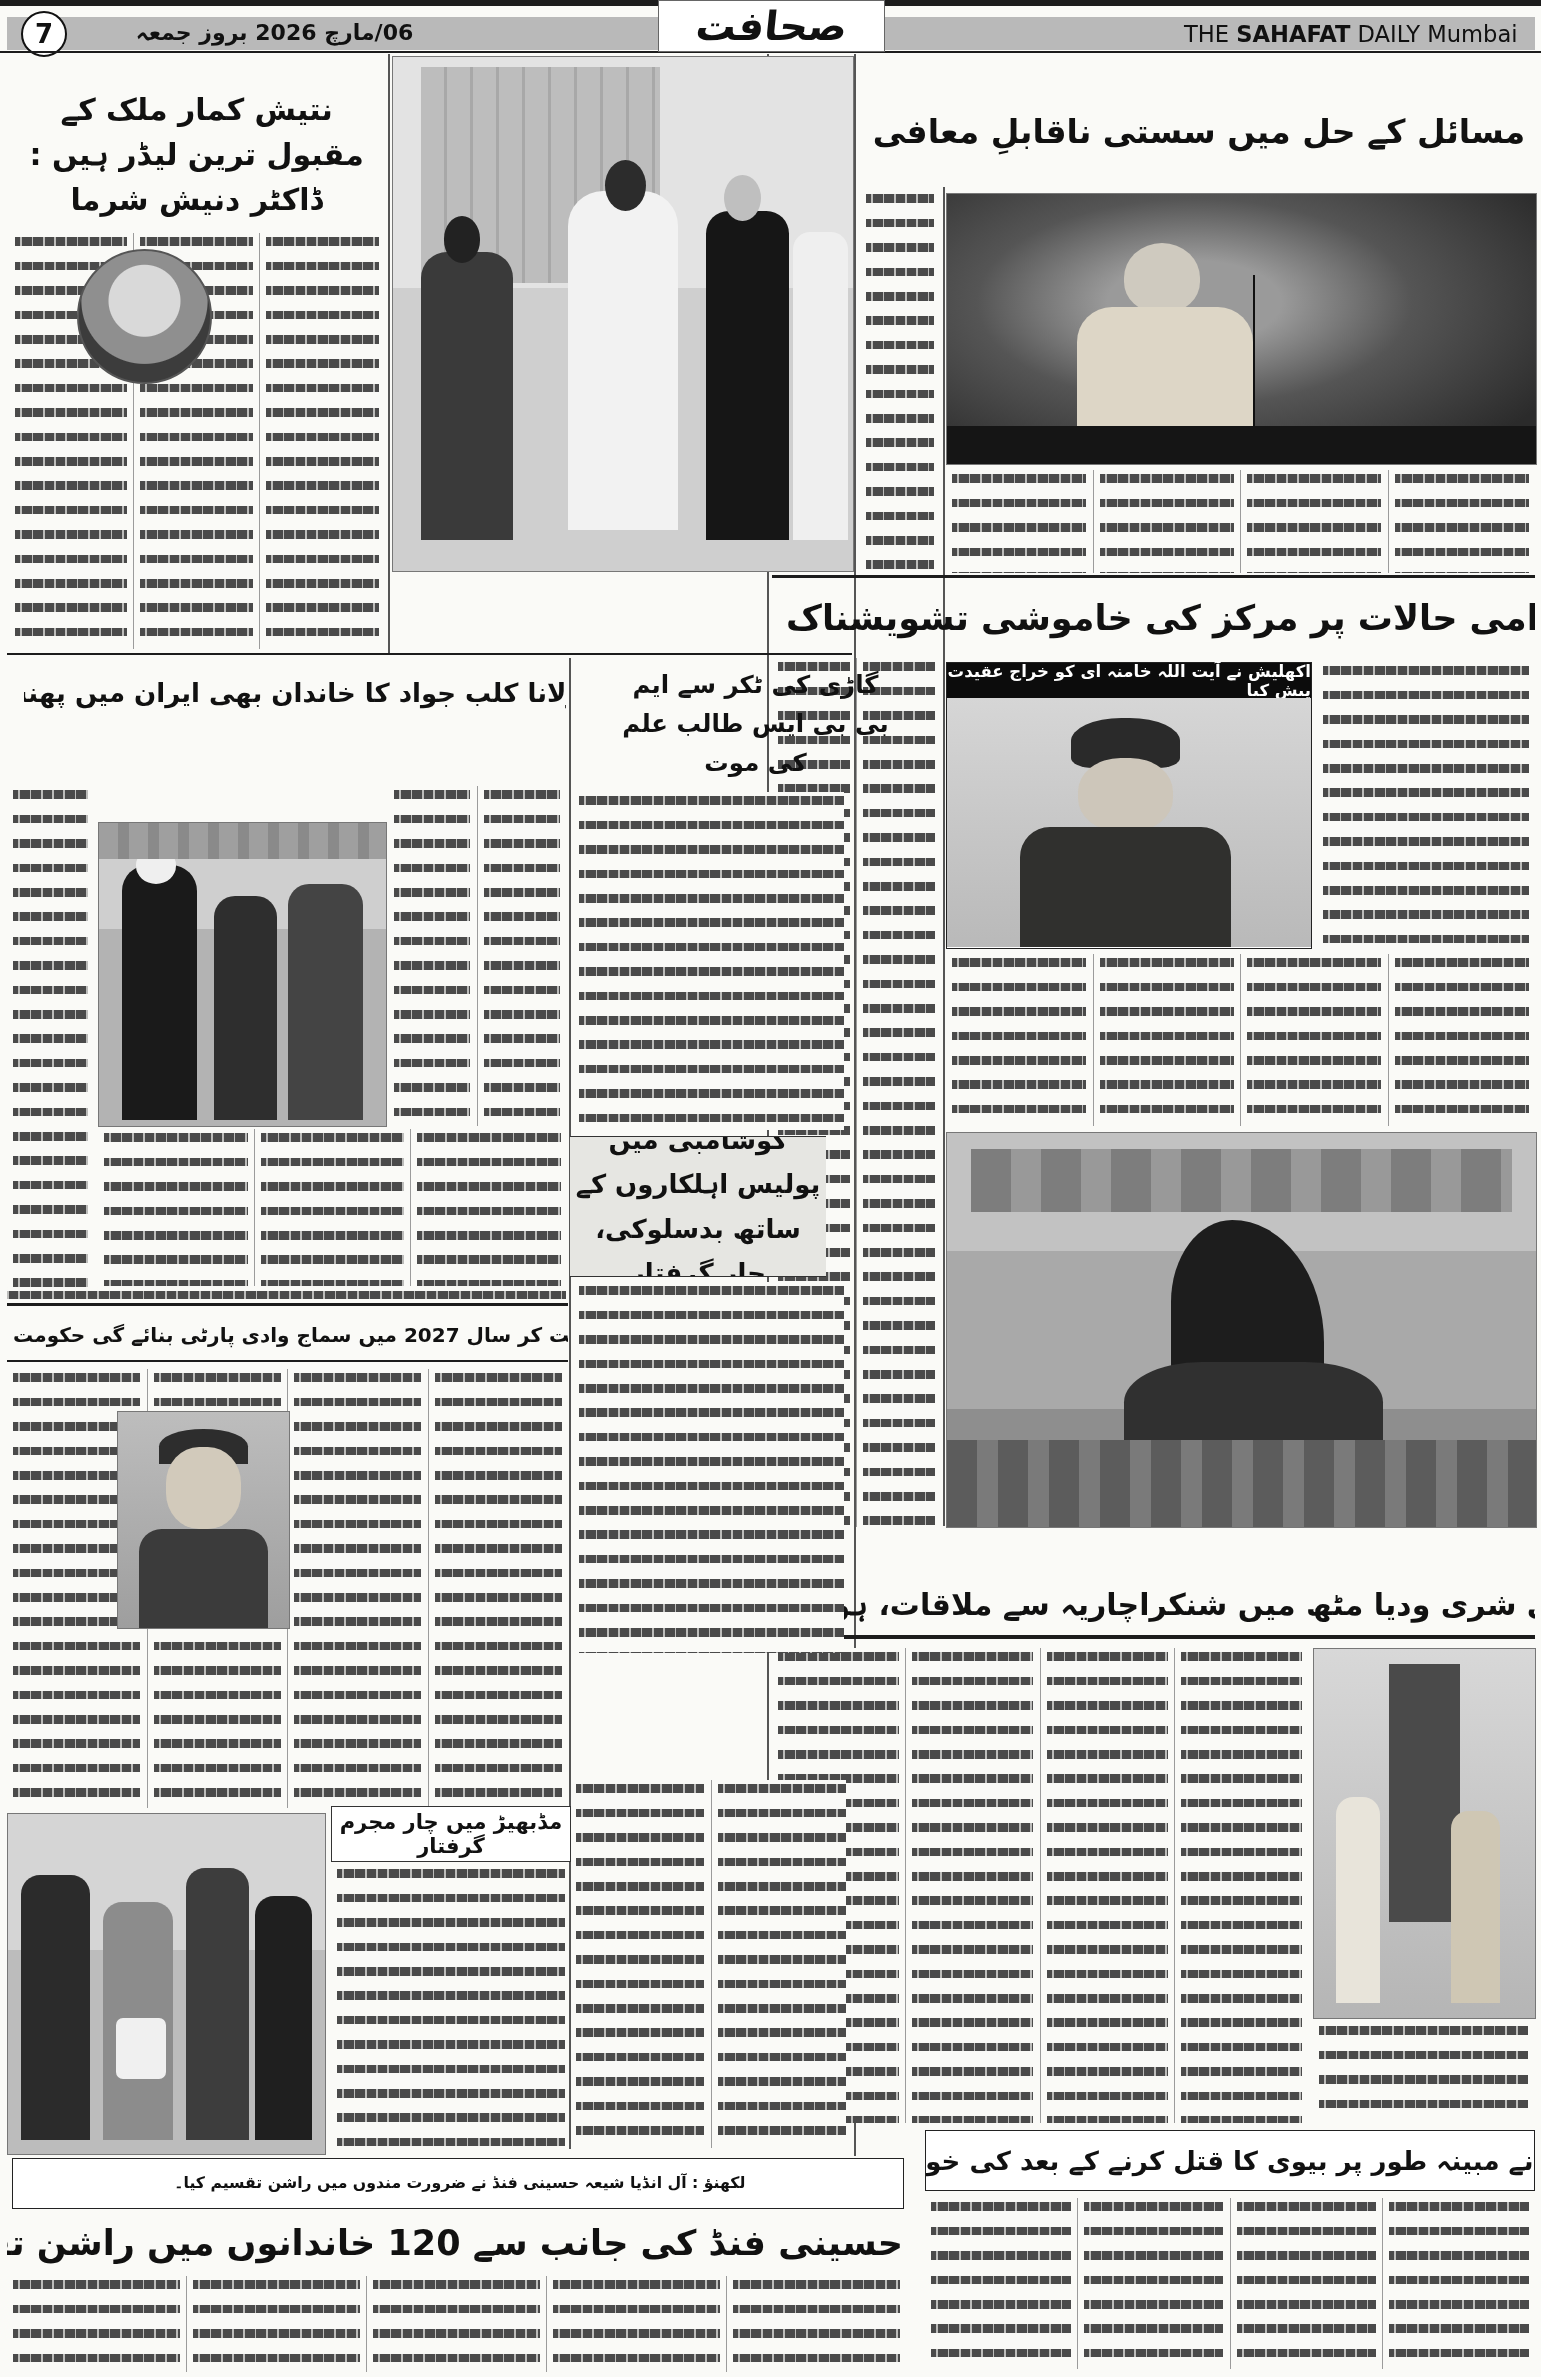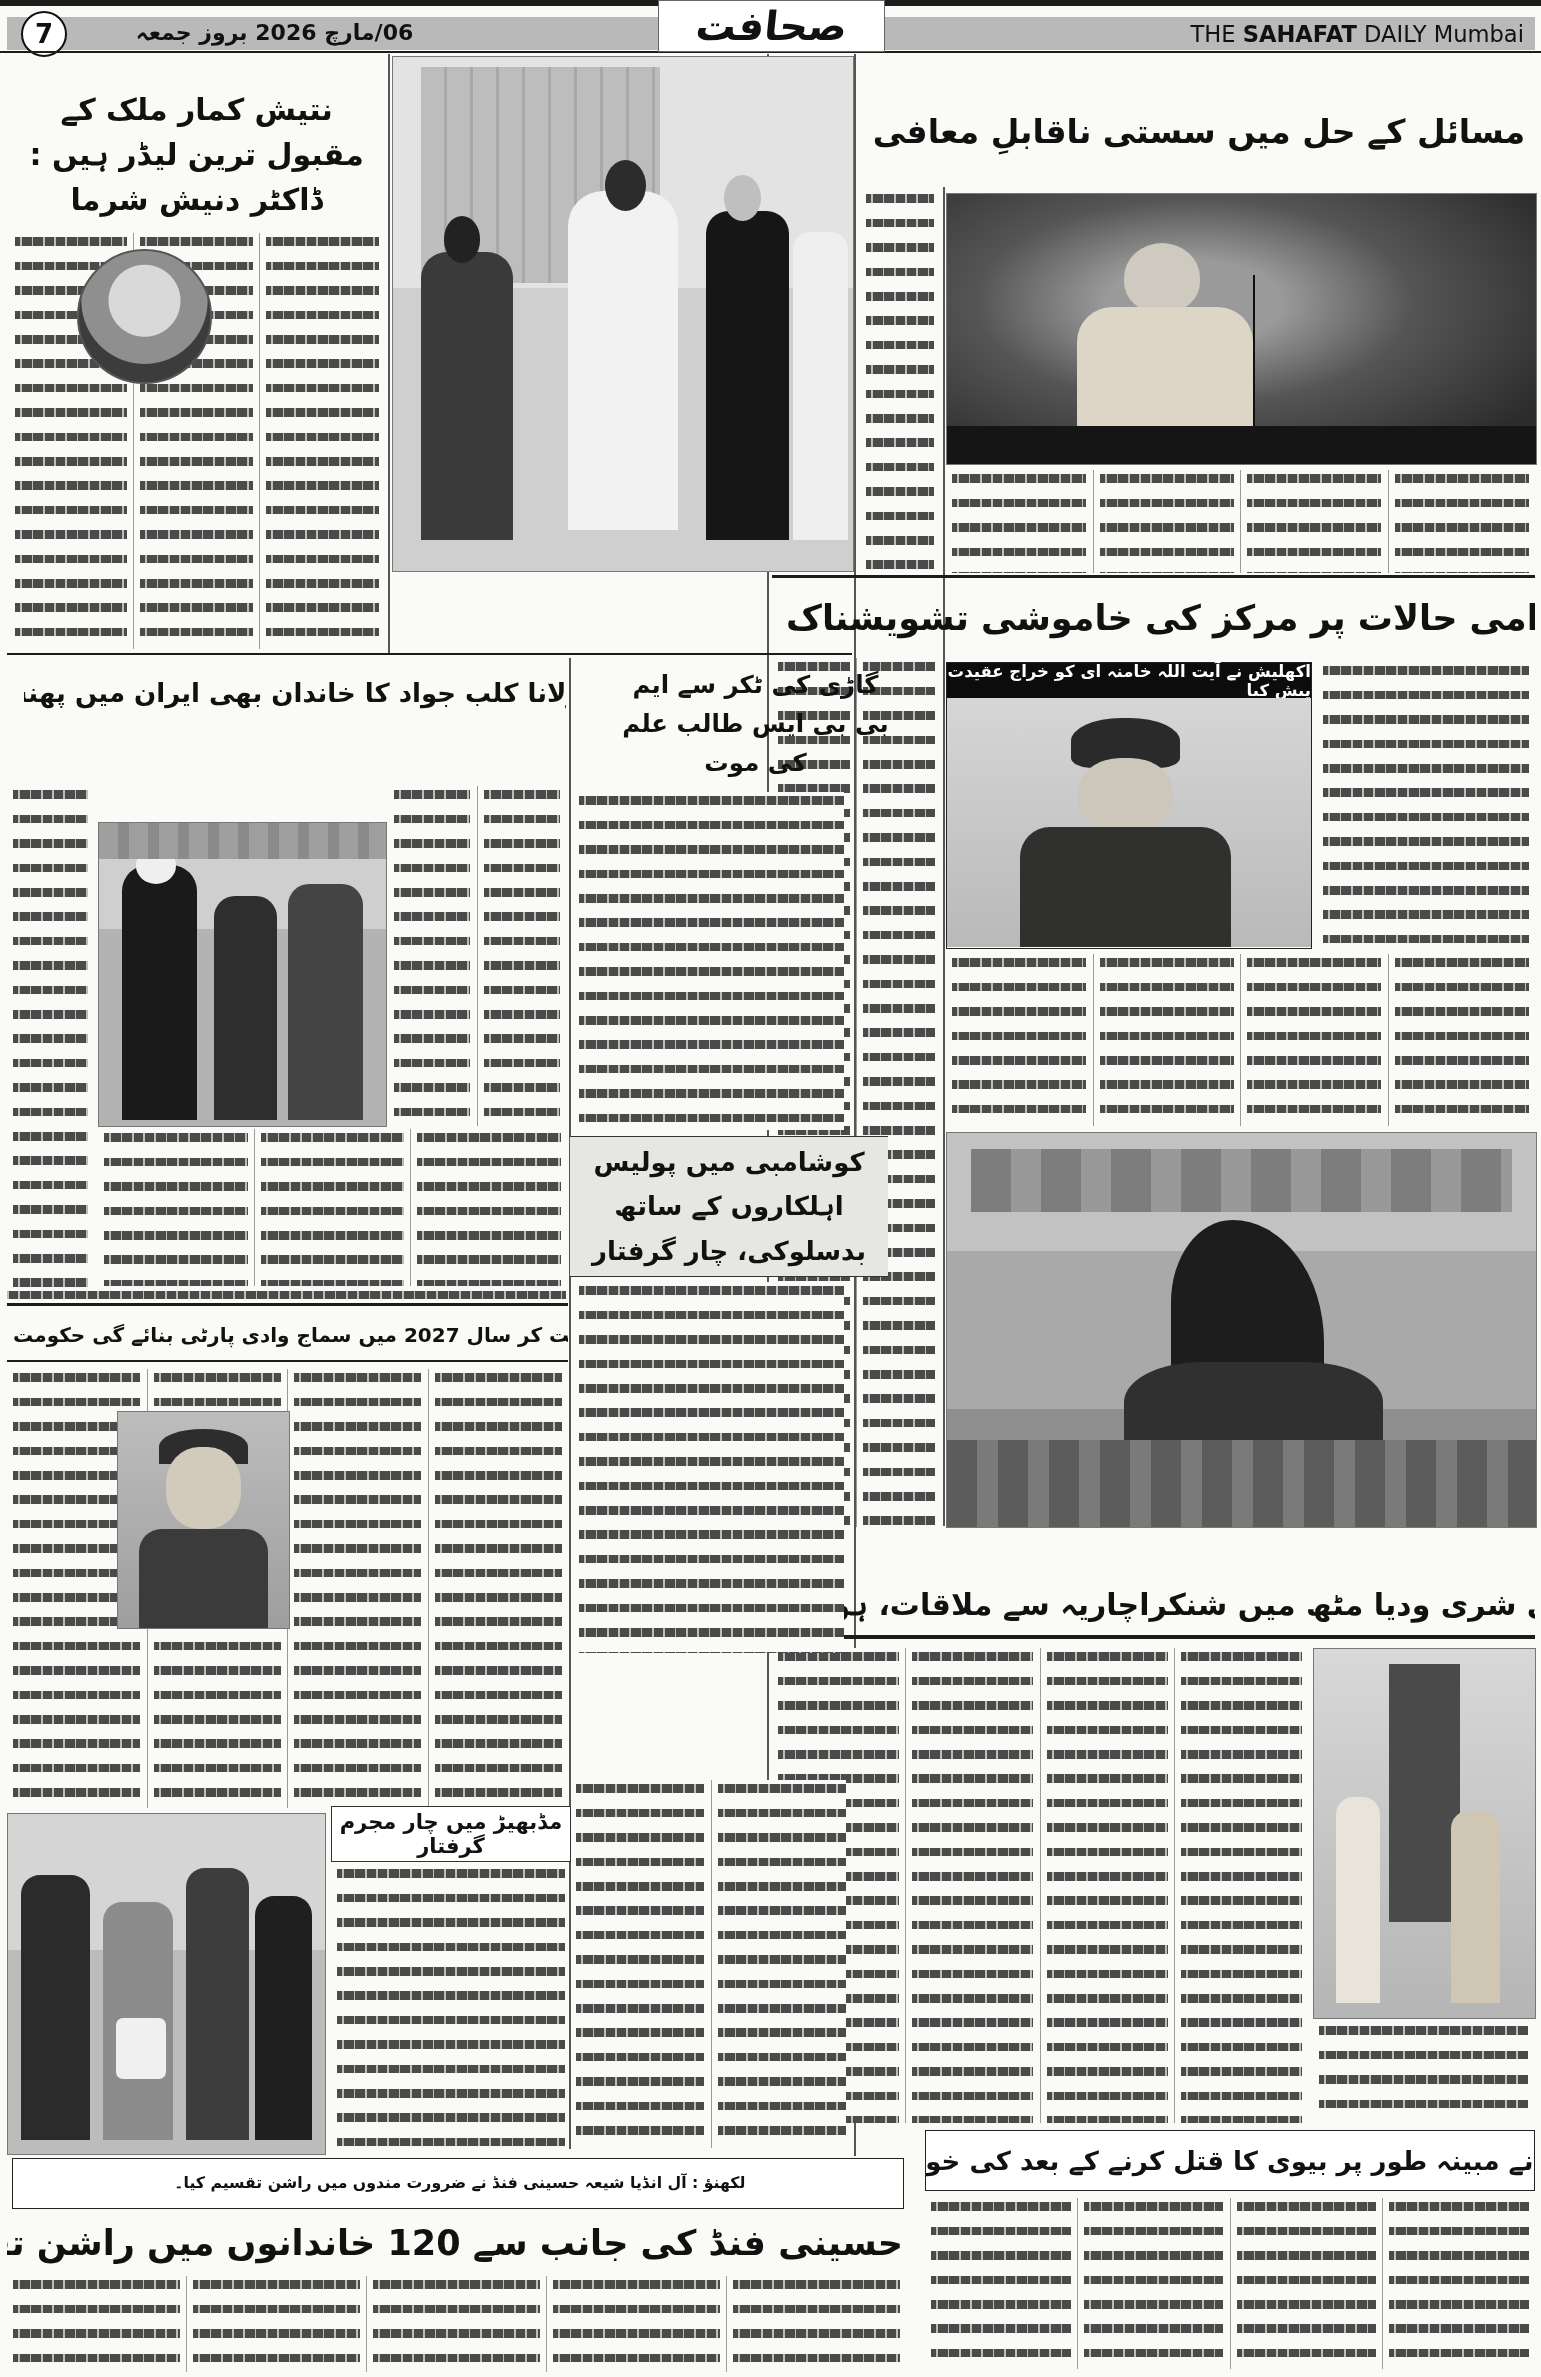--- a/index.html
+++ b/index.html
@@ -31,21 +31,21 @@
 
   <div class="abs rule" style="left:0;top:10;width:1541px;height:6.1px;"></div>
   <div class="abs strip" style="left:7px;top:17.4px;width:1528px;height:33px;"></div>
   <div class="abs" style="left:21px;top:10.5px;width:42px;height:42px;border-radius:50%;background:#fff;border:2.6px solid #111;
        display:flex;align-items:center;justify-content:center;font-weight:bold;font-size:26px;">7</div>
   <div class="abs" style="left:131px;top:20px;width:287px;height:28px;font-weight:bold;font-size:22px;direction:rtl;text-align:center;">06/مارچ 2026 بروز جمعہ</div>
   <div class="abs" style="left:658px;top:0;width:225px;height:50px;background:#fff;border:0.9px solid #666;
        display:flex;align-items:center;justify-content:center;z-index:5;">
     <span style="font-size:40px;font-weight:bold;transform:skewX(-6deg);">صحافت</span>
   </div>
-  <div class="abs" style="left:1184px;top:21px;width:340px;height:28px;direction:ltr;text-align:right;font-size:22.6px;">
+  <div class="abs" style="left:1184px;top:21px;width:340px;height:28px;direction:ltr;font-size:22.6px;">
     <span>THE</span>
     <span style="font-weight:bold;">SAHAFAT</span>
     <span>DAILY Mumbai</span>
   </div>
   <div class="abs rule" style="left:0;top:51px;width:1541px;height:1.7px;"></div>
 
   <div class="abs vrule" style="left:388px;top:54px;height:601px;"></div>
   <div class="abs vrule" style="left:767px;top:54px;height:2075px;"></div>
   <div class="abs vrule" style="left:854px;top:54px;height:2102px;"></div>
   <div class="abs vrule" style="left:943px;top:187px;height:1339px;"></div>
@@ -168,21 +168,21 @@
       <div class="col sim"></div>
     </div>
   <div class="abs sim" style="left:7px;top:1287px;width:559px;height:12.2px;"></div>
   <div class="abs rule" style="left:7px;top:1303px;width:561px;height:2.6px;"></div>
 
   <div class="abs hl" style="left:573px;top:660px;width:277px;height:127px;font-size:24.4px;line-height:1.6;margin-left:44px;">گاڑی کی ٹکر سے ایم بی بی ایس طالب علم کی موت</div>
   <div class="abs cols" style="left:573px;top:792px;width:277px;height:338px;">
       <div class="col sim"></div>
     </div>
 
-  <div class="abs hl graybox" style="left:570px;top:1136px;width:318px;height:139px;font-size:26px;line-height:1.7;">کوشامبی میں پولیس اہلکاروں کے ساتھ بدسلوکی، چار گرفتار</div>
+  <div class="abs hl graybox" style="left:570px;top:1136px;width:256px;height:139px;font-size:26px;line-height:1.7;">کوشامبی میں پولیس اہلکاروں کے ساتھ بدسلوکی، چار گرفتار</div>
   <div class="abs cols" style="left:573px;top:1282px;width:277px;height:371px;">
       <div class="col sim"></div>
     </div>
 
   <div class="abs cols" style="left:570px;top:1780px;width:282px;height:368px;">
       <div class="col sim"></div>
       <div class="col sim"></div>
     </div>
 
   <div class="abs hl nowrap" style="left:7px;top:1310px;width:561px;height:49px;font-size:20px;">عوام کا دل جیت کر سال 2027 میں سماج وادی پارٹی بنائے گی حکومت : شیو پال یادو</div>

